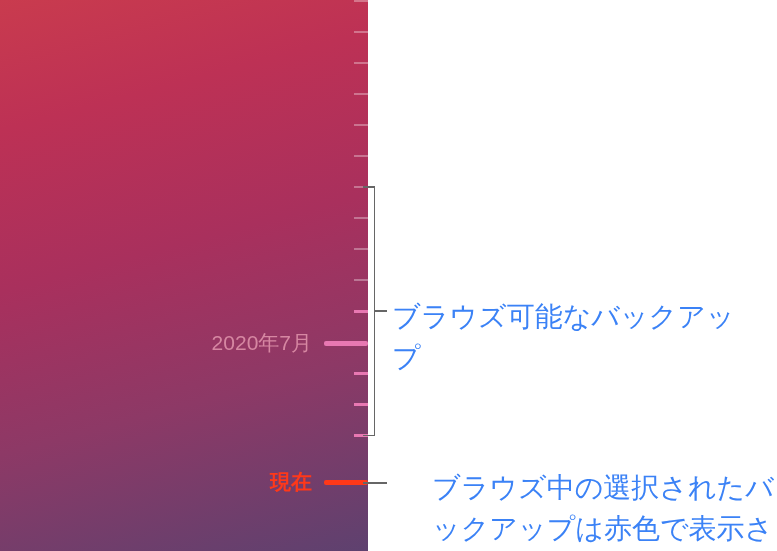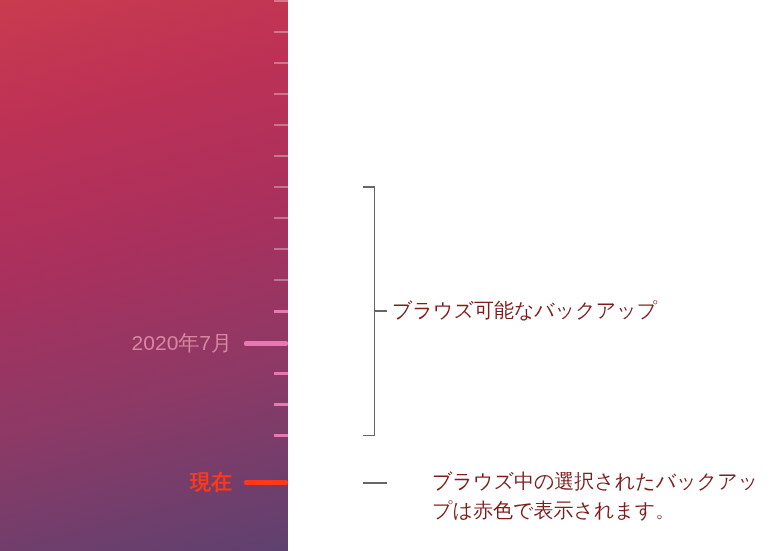--- a/index.html
+++ b/index.html
@@ -8,21 +8,21 @@
       height: 551px;
       font-family: -apple-system, "Hiragino Sans", "Hiragino Kaku Gothic ProN", sans-serif;
       background: #fff;
       position: relative;
       overflow: hidden;
     }
     .timeline-panel {
       position: absolute;
       left: 0;
       top: 0;
-      width: 288px;
+      width: 368px;
       height: 551px;
       background: linear-gradient(165deg, #c93b4e 0%, #bd3155 20%, #a9305d 45%, #8d3966 70%, #5e416f 100%);
     }
     .tick {
       position: absolute;
       right: 0;
       height: 2px;
       background: rgba(255,255,255,0.33);
     }
     .tick.minor { width: 14px; }
@@ -65,25 +65,24 @@
     .bracket::before { top: 0; }
     .bracket::after { bottom: 0; }
     .bracket-stem {
       position: absolute;
       height: 1.5px;
       background: #666;
     }
     .callout {
       position: absolute;
       left: 392px;
-      font-size: 20px;
-      color: #7f1d1d;
+      font-size: 28px;
+      color: #3b82f6;
       line-height: 1.45;
       max-width: 370px;
-      font-family: Liberation Mono, monospace;
     }
     .callout-line {
       position: absolute;
       height: 1.5px;
       background: #666;
     }
   </style>
 </head>
 <body>
 

